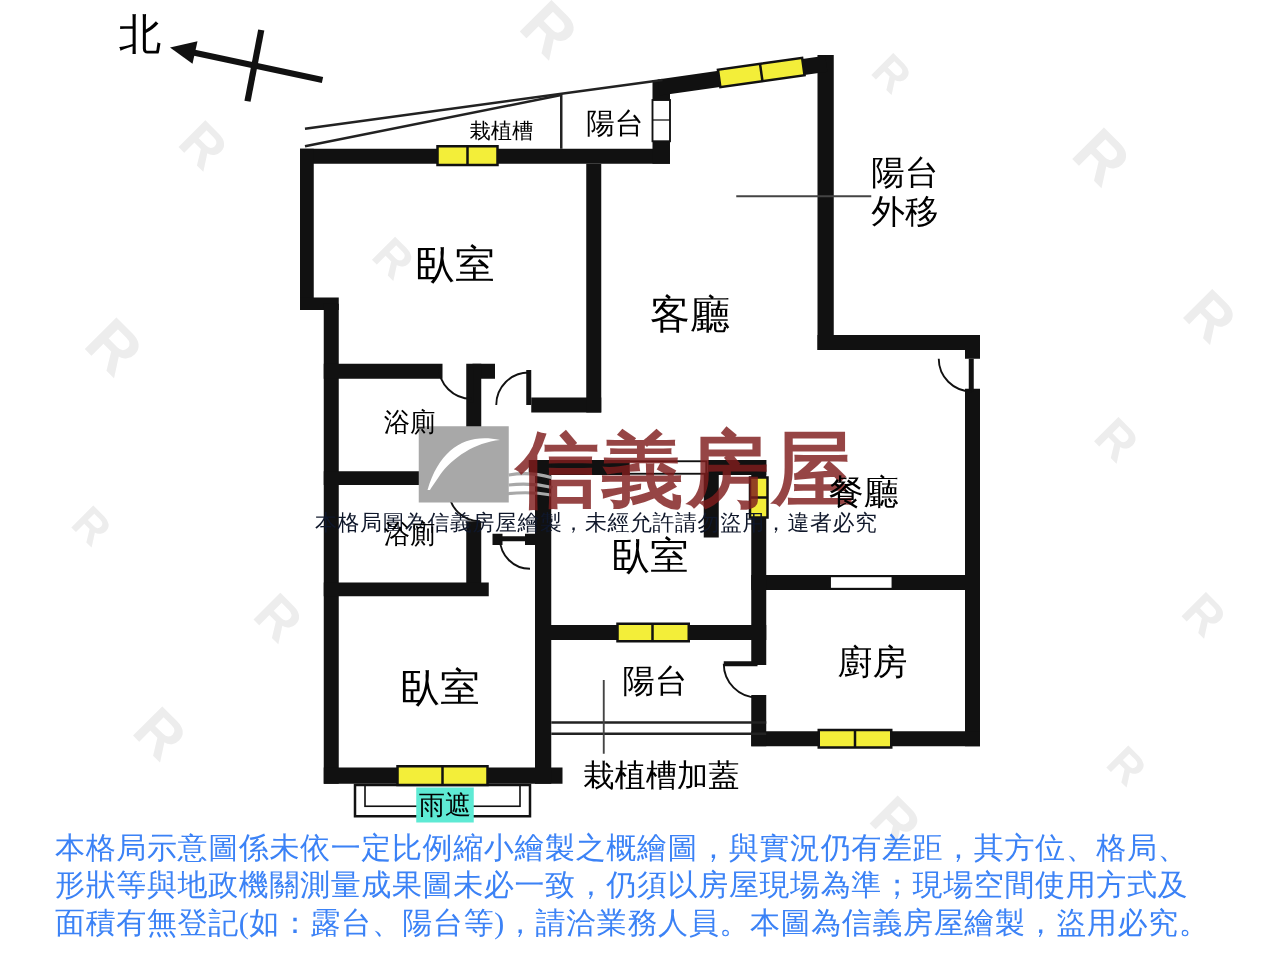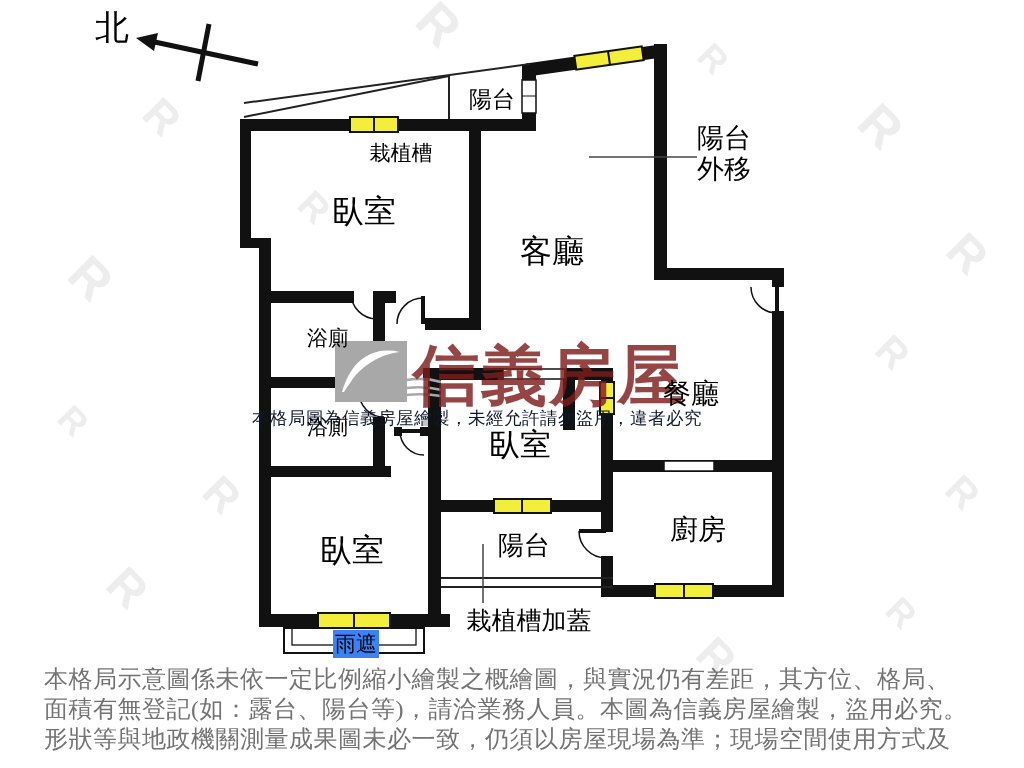--- a/index.html
+++ b/index.html
@@ -8,23 +8,23 @@
   .stage svg{position:absolute;left:0;top:0;}
   .rlabel{position:absolute;transform:translate(-50%,-50%);color:#000;white-space:nowrap;z-index:6;}
   .lblock{position:absolute;color:#000;white-space:nowrap;z-index:6;line-height:30px;}
   .bgmark{position:absolute;color:#ededed;font-family:"Liberation Sans",sans-serif;font-weight:bold;
           transform:rotate(45deg);z-index:0;user-select:none;}
   .bgmark::after{content:"R";}
   .wm-brand{position:absolute;left:413px;top:331px;font-size:66px;font-weight:700;
             letter-spacing:2px;color:#7f1d1d;opacity:.82;z-index:4;white-space:nowrap;}
   .wm-notice{position:absolute;left:252px;top:406px;font-size:17.5px;letter-spacing:.5px;
              color:#0f172a;z-index:4;white-space:nowrap;}
-  .rain{background:#3b82f6;padding:0 2px;}
+  .rain{background:#5eead4;padding:0 2px;}
   .disclaimer{position:absolute;left:44px;top:664px;width:965px;font-size:24px;line-height:30px;
-              color:#737373;letter-spacing:.5px;z-index:6;}
+              color:#3b82f6;letter-spacing:.5px;z-index:6;}
 </style>
 </head>
 <body>
 
 <div class="stage">
 
   <div>
     <div class="bgmark" style="left:420px;top:-6px;font-size:52px;"></div>
     <div class="bgmark" style="left:700px;top:38px;font-size:36px;"></div>
     <div class="bgmark" style="left:862px;top:96px;font-size:52px;"></div>
@@ -147,37 +147,37 @@
         <path d="M407,388 Q425,386 442,390"></path>
         <path d="M406,395 Q424,393 441,396"></path>
       </g>
     </g>
   </svg>
 
   <div class="wm-brand">信義房屋</div>
   <div class="wm-notice">本格局圖為信義房屋繪製，未經允許請勿盜用，違者必究</div>
 
   <div class="rlabel" style="left:112px;top:28px;font-size:34px;">北</div>
-  <div class="rlabel" style="left:401px;top:105px;font-size:21px;margin-top:48px;">栽植槽</div>
+  <div class="rlabel" style="left:401px;top:105px;font-size:17px;">栽植槽</div>
   <div class="rlabel" style="left:492px;top:99px;font-size:23px;">陽台</div>
   <div class="lblock" style="left:697px;top:123px;font-size:27px;line-height:31px;">
     <div>陽台</div>
     <div>外移</div>
   </div>
   <div class="rlabel" style="left:364px;top:212px;font-size:32px;">臥室</div>
   <div class="rlabel" style="left:552px;top:252px;font-size:32px;">客廳</div>
   <div class="rlabel" style="left:328px;top:338px;font-size:21px;">浴廁</div>
   <div class="rlabel" style="left:328px;top:427px;font-size:21px;">浴廁</div>
   <div class="rlabel" style="left:520px;top:445px;font-size:31px;">臥室</div>
   <div class="rlabel" style="left:691px;top:394px;font-size:28px;">餐廳</div>
   <div class="rlabel" style="left:698px;top:530px;font-size:28px;">廚房</div>
   <div class="rlabel" style="left:352px;top:551px;font-size:32px;">臥室</div>
   <div class="rlabel" style="left:524px;top:545px;font-size:26px;">陽台</div>
   <div class="rlabel" style="left:529px;top:620px;font-size:25px;">栽植槽加蓋</div>
   <div class="rlabel rain" style="left:356px;top:644px;font-size:21px;">雨遮</div>
 
   <div class="disclaimer">
     <div>本格局示意圖係未依一定比例縮小繪製之概繪圖，與實況仍有差距，其方位、格局、</div>
+    <div>形狀等與地政機關測量成果圖未必一致，仍須以房屋現場為準；現場空間使用方式及</div>
     <div>面積有無登記(如：露台、陽台等)，請洽業務人員。本圖為信義房屋繪製，盜用必究。</div>
-    <div>形狀等與地政機關測量成果圖未必一致，仍須以房屋現場為準；現場空間使用方式及</div>
   </div>
 
 </div>
 
 </body></html>

